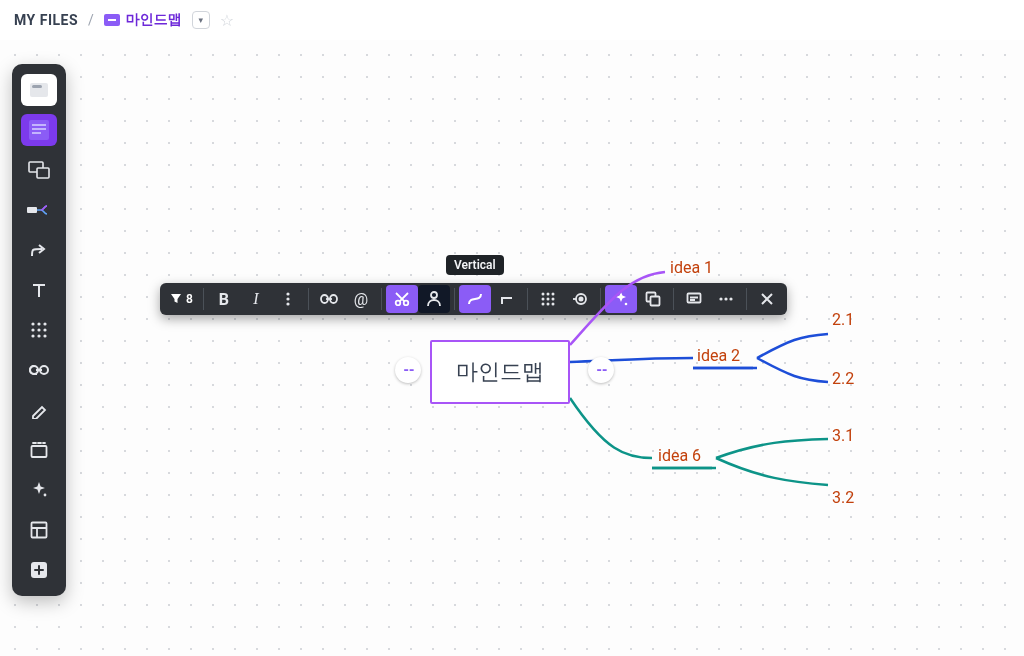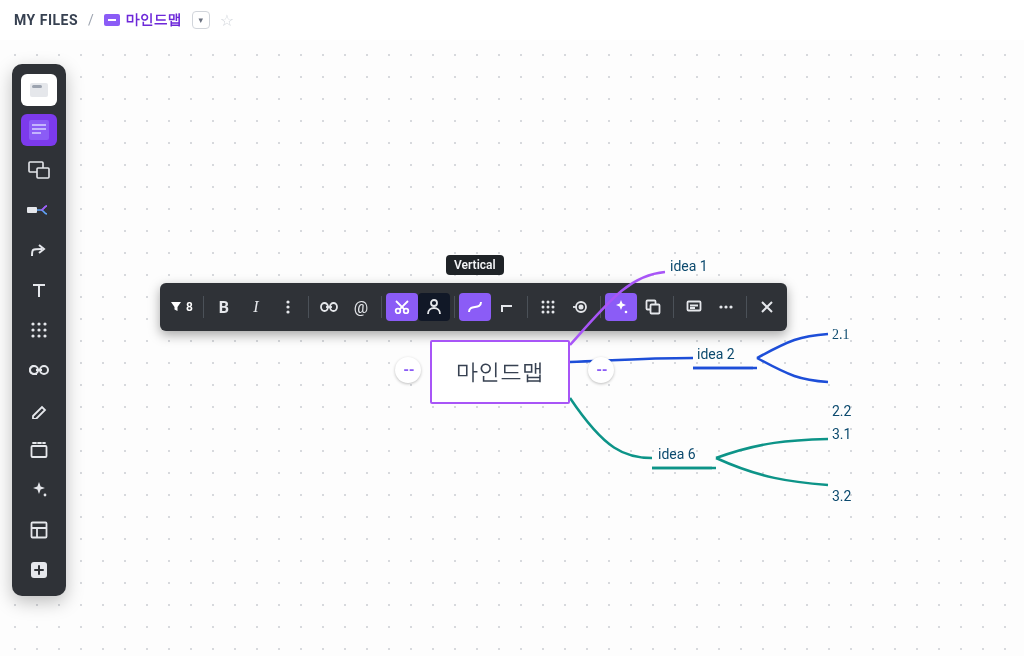--- a/index.html
+++ b/index.html
@@ -20,45 +20,45 @@
     background-size:22px 22px;background-position:4px 4px;}
   
   .sidebar{position:absolute;top:24px;left:12px;width:54px;background:#2f3237;border-radius:10px;
     padding:10px 0;display:flex;flex-direction:column;align-items:center;gap:8px;
     box-shadow:0 6px 18px rgba(0,0,0,.25);}
   .sb-btn{width:36px;height:32px;border-radius:6px;display:flex;align-items:center;justify-content:center;color:#e5e7eb;cursor:pointer;}
   .sb-btn.active{background:#fff;color:#3b3f45;}
   .sb-btn.purple{background:#7c3aed;}
   .sb-btn svg{display:block;}
   
-  .ft{position:absolute;top:243px;left:160px;height:48px;background:#2f3237;border-radius:6px;
+  .ft{position:absolute;top:243px;left:160px;height:32px;background:#2f3237;border-radius:6px;
       display:flex;align-items:center;padding:0 4px;color:#e5e7eb;box-shadow:0 4px 12px rgba(0,0,0,.35);}
   .ft .cell{min-width:32px;height:28px;display:flex;align-items:center;justify-content:center;padding:0 6px;cursor:pointer;border-radius:4px;}
   .ft .cell.on{background:#8b5cf6;}
   .ft .cell.dark{background:#111827;}
   .ft .sep{width:1px;height:22px;background:#4b5158;margin:0 4px;}
   .ft .bold{font-weight:700;}
   .ft .ital{font-style:italic;font-family:Georgia,serif;}
   .tooltip{position:absolute;top:-28px;left:286px;background:#1f2327;color:#f3f4f6;font-size:12px;font-weight:600;
     padding:3px 8px;border-radius:4px;}
   .tooltip::after{content:"";position:absolute;bottom:-5px;left:50%;transform:translateX(-50%);
     border:5px solid transparent;border-top-color:#1f2327;}
   .ft .chip{font-size:12px;font-weight:600;color:#fff;display:flex;align-items:center;gap:4px;}
   .node-center{position:absolute;top:300px;left:430px;width:140px;height:64px;border:2px solid #a855f7;background:#fff;
     display:flex;align-items:center;justify-content:center;font-size:22px;color:#374151;border-radius:2px;}
   .handle{position:absolute;width:26px;height:26px;border-radius:50%;background:#fff;box-shadow:0 1px 3px rgba(0,0,0,.25);
     display:flex;align-items:center;justify-content:center;color:#8b5cf6;font-weight:800;font-size:14px;letter-spacing:-2px;}
   .handle.left{top:317px;left:395px;}
   .handle.right{top:317px;left:588px;}
-  .lbl{position:absolute;font-size:14px;color:#0c4a6e;}
+  .lbl{position:absolute;font-size:16px;color:#c2410c;}
   .lbl[data-k="i1"]{top:218px;left:670px;}
   .lbl[data-k="i2"]{top:306px;left:697px;text-align:right;}
   .lbl[data-k="i3"]{top:406px;left:658px;}
-  .lbl[data-k="n21"]{top:287px;left:832px;font-family:Liberation Serif, serif;}
-  .lbl[data-k="n22"]{top:329px;left:832px;margin-top:34px;}
+  .lbl[data-k="n21"]{top:270px;left:832px;}
+  .lbl[data-k="n22"]{top:329px;left:832px;}
   .lbl[data-k="n31"]{top:386px;left:832px;text-align:center;}
   .lbl[data-k="n32"]{top:432px;left:832px;margin-top:16px;}
   svg.edges{position:absolute;inset:0;width:100%;height:100%;overflow:visible;}
 </style>
 </head>
 <body>
 
 <div class="crumbs">
   <span class="root">MY FILES</span>
   <span class="slash">/</span>

